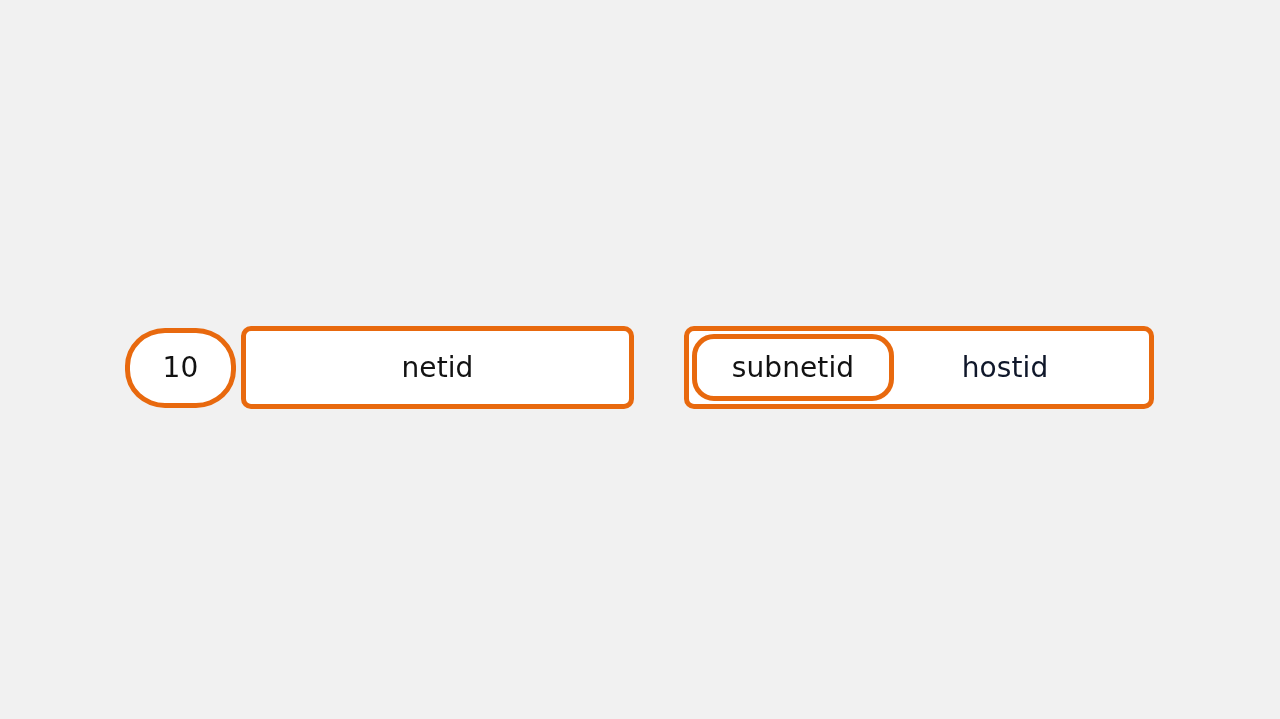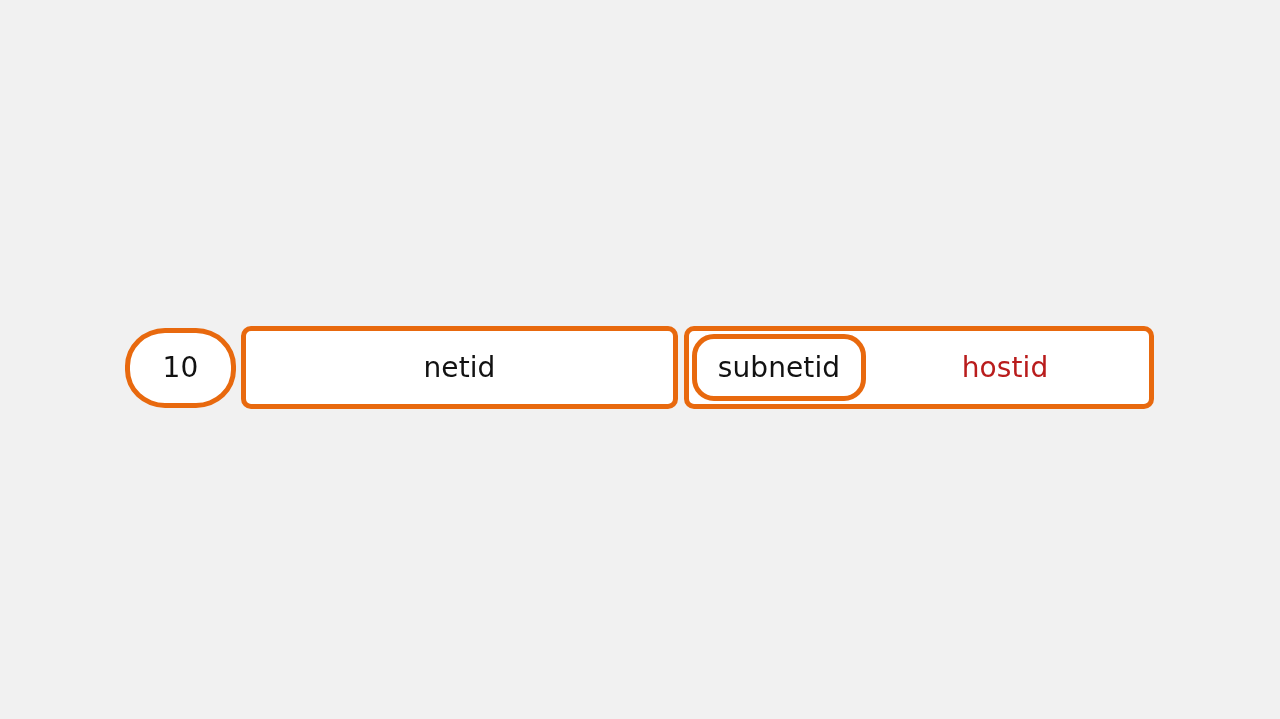--- a/index.html
+++ b/index.html
@@ -49,21 +49,21 @@
     top: 328px;
     width: 111px;
     height: 80px;
     border-radius: 40px / 38px;
   }
 
   
   .seg-netid {
     left: 241px;
     top: 326px;
-    width: 437px;
+    width: 393px;
     height: 83px;
     border-radius: 10px;
   }
 
   
   .seg-hostgroup {
     left: 684px;
     top: 326px;
     width: 470px;
     height: 83px;
@@ -71,21 +71,21 @@
     display: block;
     padding: 0;
   }
 
   
   .seg-subnetid {
     position: absolute;
     box-sizing: border-box;
     left: 3px;
     top: 3px;
-    width: 174px;
+    width: 202px;
     height: 67px;
     background: #ffffff;
     border: 5px solid var(--accent, #e8690e);
     border-radius: 22px;
     display: flex;
     align-items: center;
     justify-content: center;
   }
 
   
@@ -113,18 +113,18 @@
     <span class="seg-label" style="color: rgb(18, 18, 18);">netid</span>
   </div>
 
   <div class="seg seg-hostgroup">
 
     <div class="seg-subnetid">
       <span class="seg-label" style="color: rgb(18, 18, 18);">subnetid</span>
     </div>
 
     <div class="seg-hostid-area">
-      <span class="seg-label" style="color: #b91c1c;">hostid</span>
+      <span class="seg-label" style="color: #0f172a;">hostid</span>
     </div>
 
   </div>
 
 </div>
 
 </body></html>

